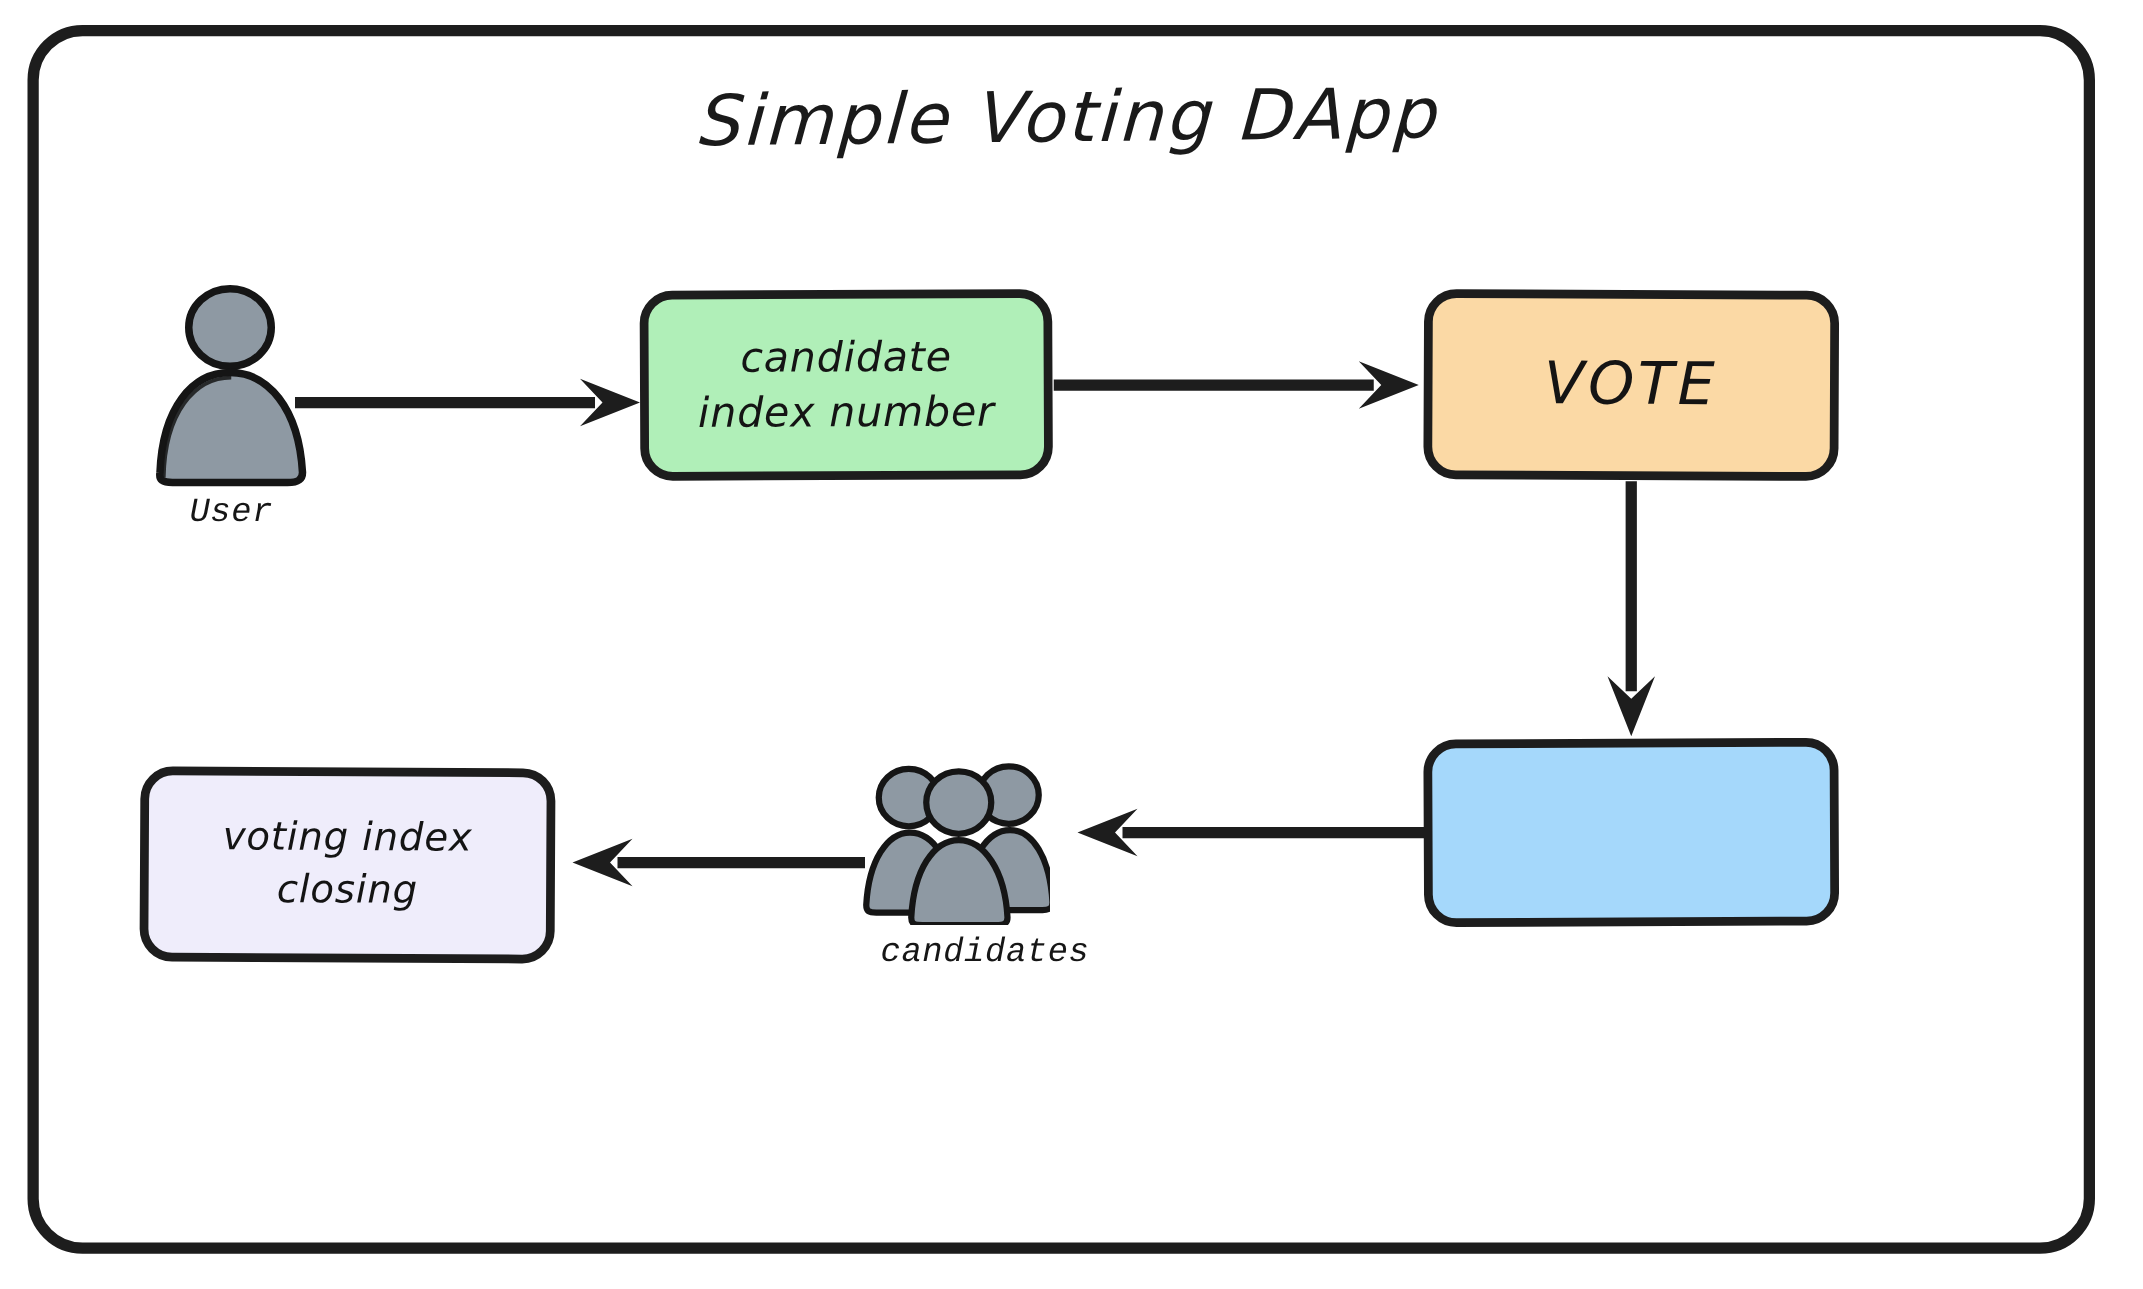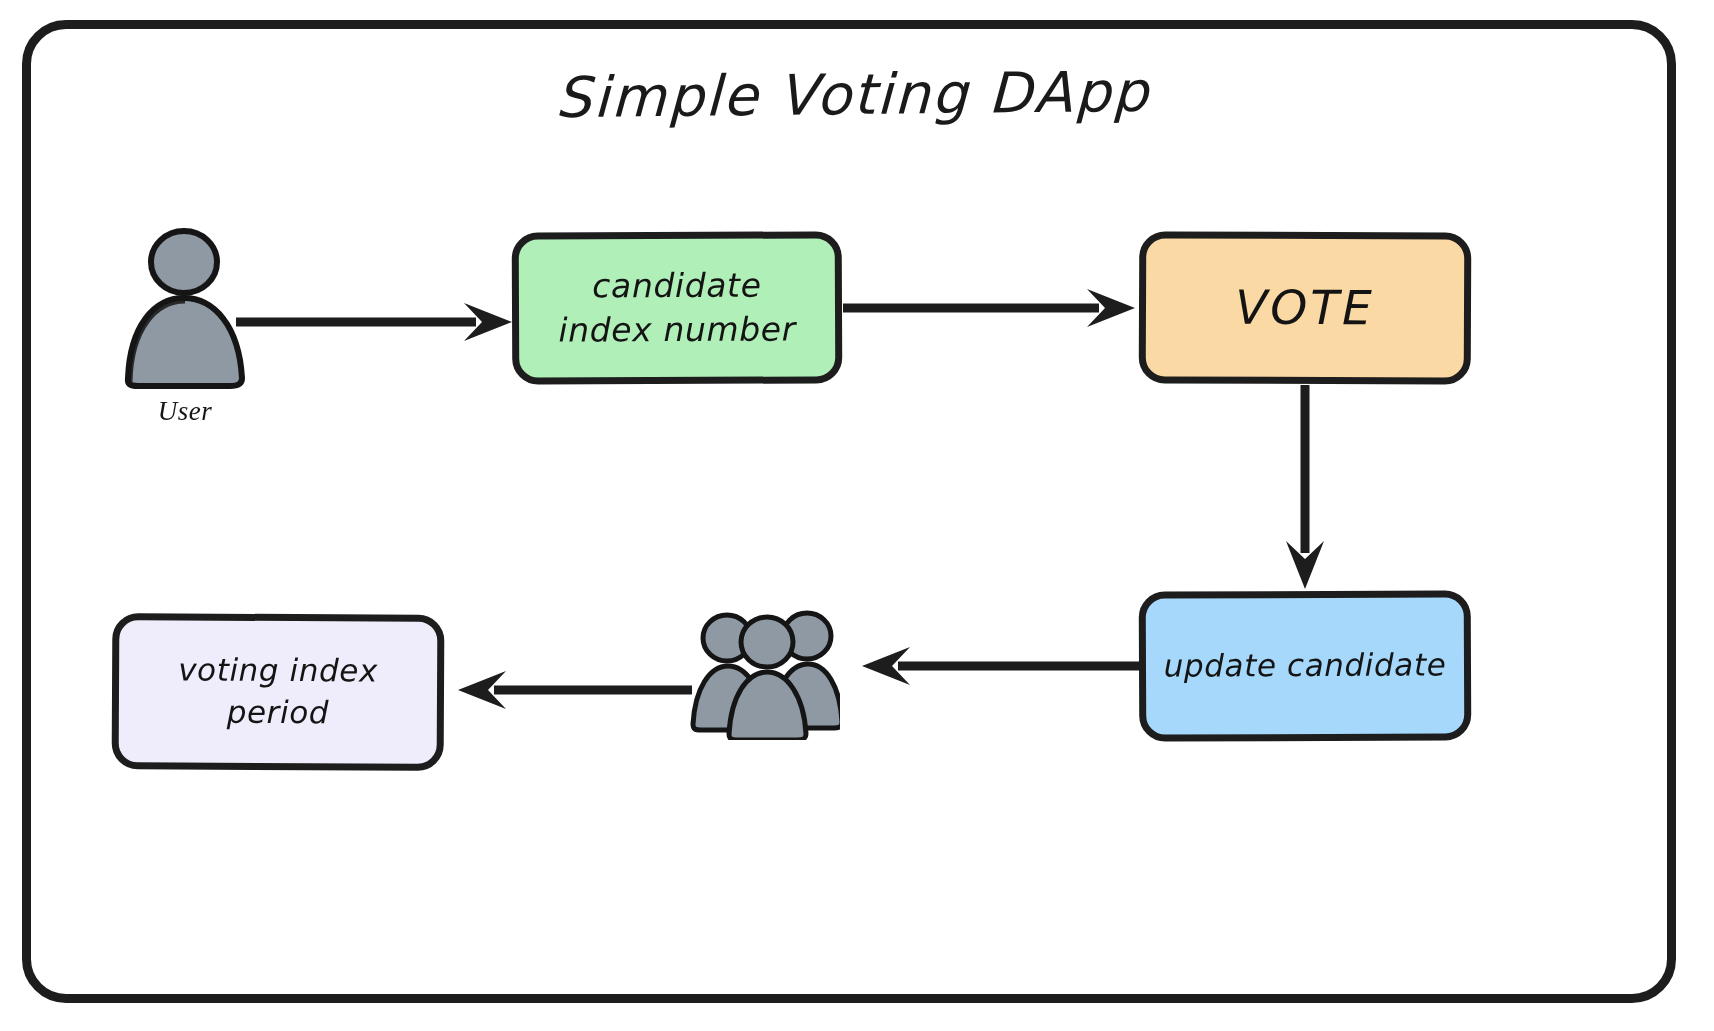--- a/index.html
+++ b/index.html
@@ -107,21 +107,21 @@
     fill: #1d1d1d;
   }
 
   
   .actor {
     position: absolute;
   }
   .actor-caption {
     position: absolute;
     text-align: center;
-    font-family: Liberation Serif, serif;
+    font-family: Liberation Mono, monospace;
     font-style: italic;
     font-size: 27px;
     color: #161616;
     letter-spacing: 0.5px;
   }
   #user-caption  { left: 100px; top: 396px; width: 170px; }
   #candidates-caption { left: 672px; top: 748px; width: 232px; }
 </style>
 </head>
 <body>
@@ -162,46 +162,46 @@
     </div>
   </div>
 
   <svg class="arrow-svg" style="left:1283px; top:385px;" width="44" height="208" viewBox="0 0 44 208">
     <line class="arrow-line" x1="22" y1="0" x2="22" y2="168"></line>
     <path class="arrow-head" d="M3 156 L22 204 L41 156 L22 174 Z"></path>
   </svg>
 
   <div class="node" id="node-update-count">
     <div>
-      <span class="line">update candidate</span>
     </div>
   </div>
 
   <svg class="arrow-svg" style="left:838px; top:644px;" width="302" height="44" viewBox="0 0 302 44">
     <line class="arrow-line" x1="60" y1="22" x2="302" y2="22"></line>
     <path class="arrow-head" d="M72 3 L24 22 L72 41 L54 22 Z"></path>
   </svg>
 
   <svg class="actor" style="left:690px; top:608px;" width="150" height="132" viewBox="0 0 150 132">
 
     <ellipse cx="37" cy="30" rx="24" ry="23" fill="#8e99a3" stroke="#151515" stroke-width="5"></ellipse>
     <path d="M3 116 C5 80 20 58 38 58 C56 58 72 80 74 116 C74 121 71 122 66 122 L11 122 C5 122 3 121 3 116 Z" fill="#8e99a3" stroke="#151515" stroke-width="5" stroke-linejoin="round"></path>
 
     <ellipse cx="117" cy="28" rx="24" ry="23" fill="#8e99a3" stroke="#151515" stroke-width="5"></ellipse>
     <path d="M83 114 C85 78 100 56 118 56 C136 56 150 78 152 114 C152 119 149 120 144 120 L91 120 C85 120 83 119 83 114 Z" fill="#8e99a3" stroke="#151515" stroke-width="5" stroke-linejoin="round"></path>
 
     <ellipse cx="77" cy="34" rx="26" ry="25" fill="#8e99a3" stroke="#151515" stroke-width="5"></ellipse>
     <path d="M39 126 C41 88 57 64 77 64 C97 64 114 88 116 126 C116 131 113 132 107 132 L48 132 C41 132 39 131 39 126 Z" fill="#8e99a3" stroke="#151515" stroke-width="5" stroke-linejoin="round"></path>
   </svg>
+  <div class="actor-caption" id="candidates-caption">candidates</div>
 
   <svg class="arrow-svg" style="left:446px; top:668px;" width="246" height="44" viewBox="0 0 246 44">
     <line class="arrow-line" x1="48" y1="22" x2="246" y2="22"></line>
     <path class="arrow-head" d="M60 3 L12 22 L60 41 L42 22 Z"></path>
   </svg>
 
   <div class="node" id="node-voting-closing">
     <div>
       <span class="line">voting index</span>
-      <span class="line">period</span>
+      <span class="line">closing</span>
     </div>
   </div>
 
 </div>
 
 </body></html>

